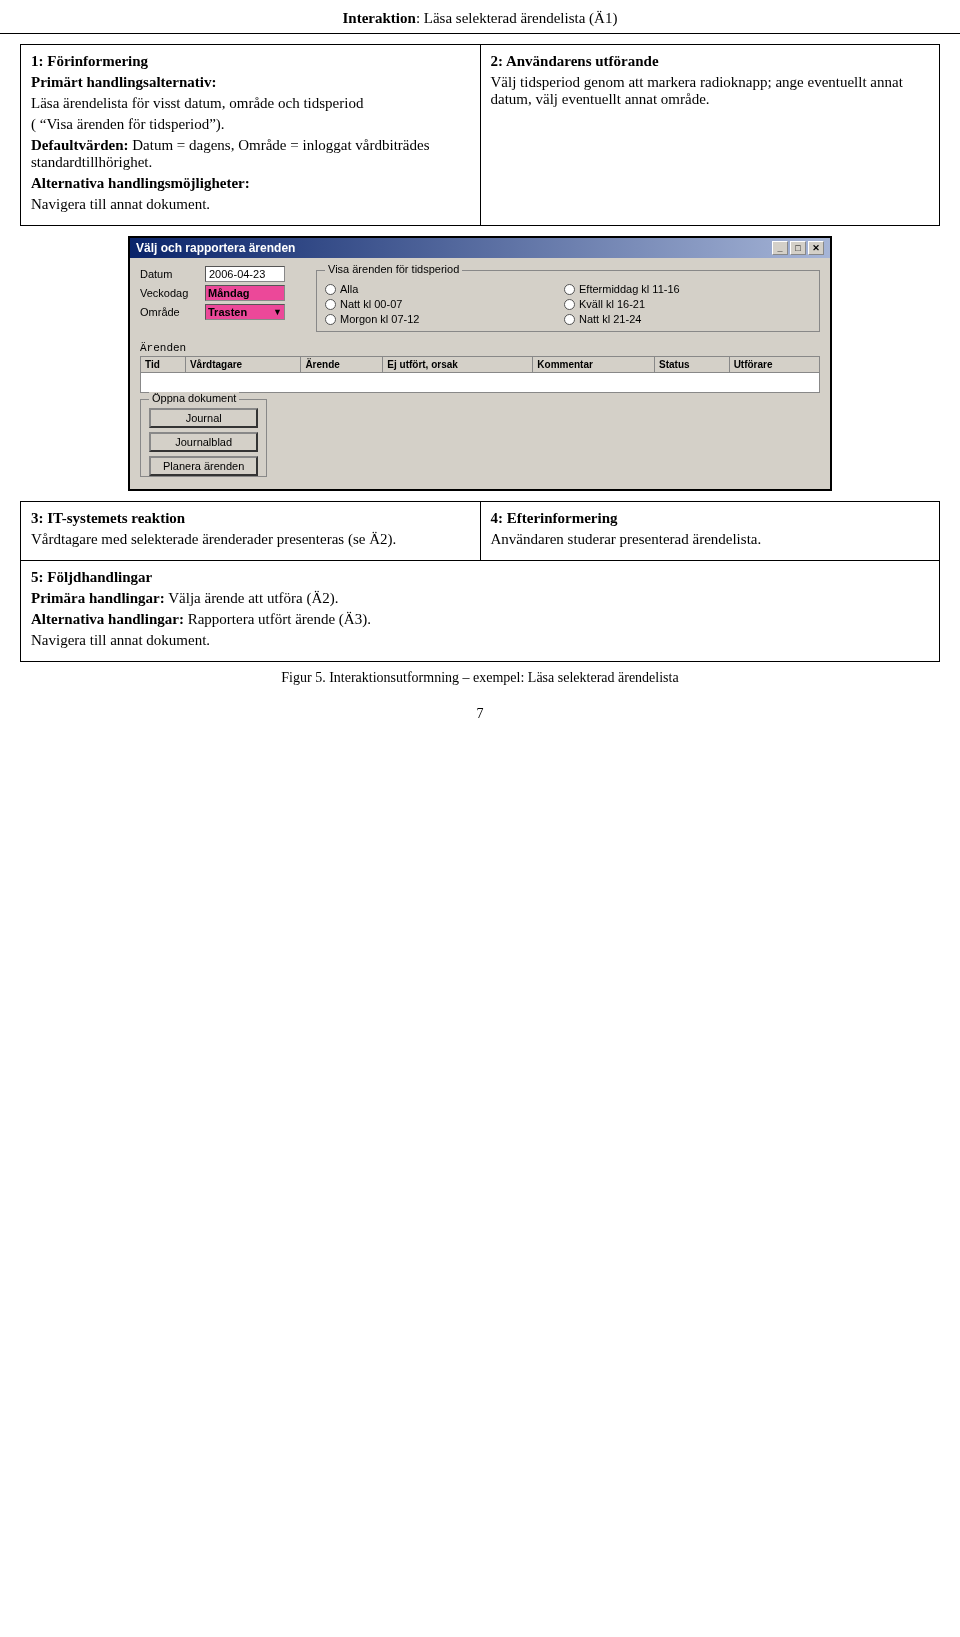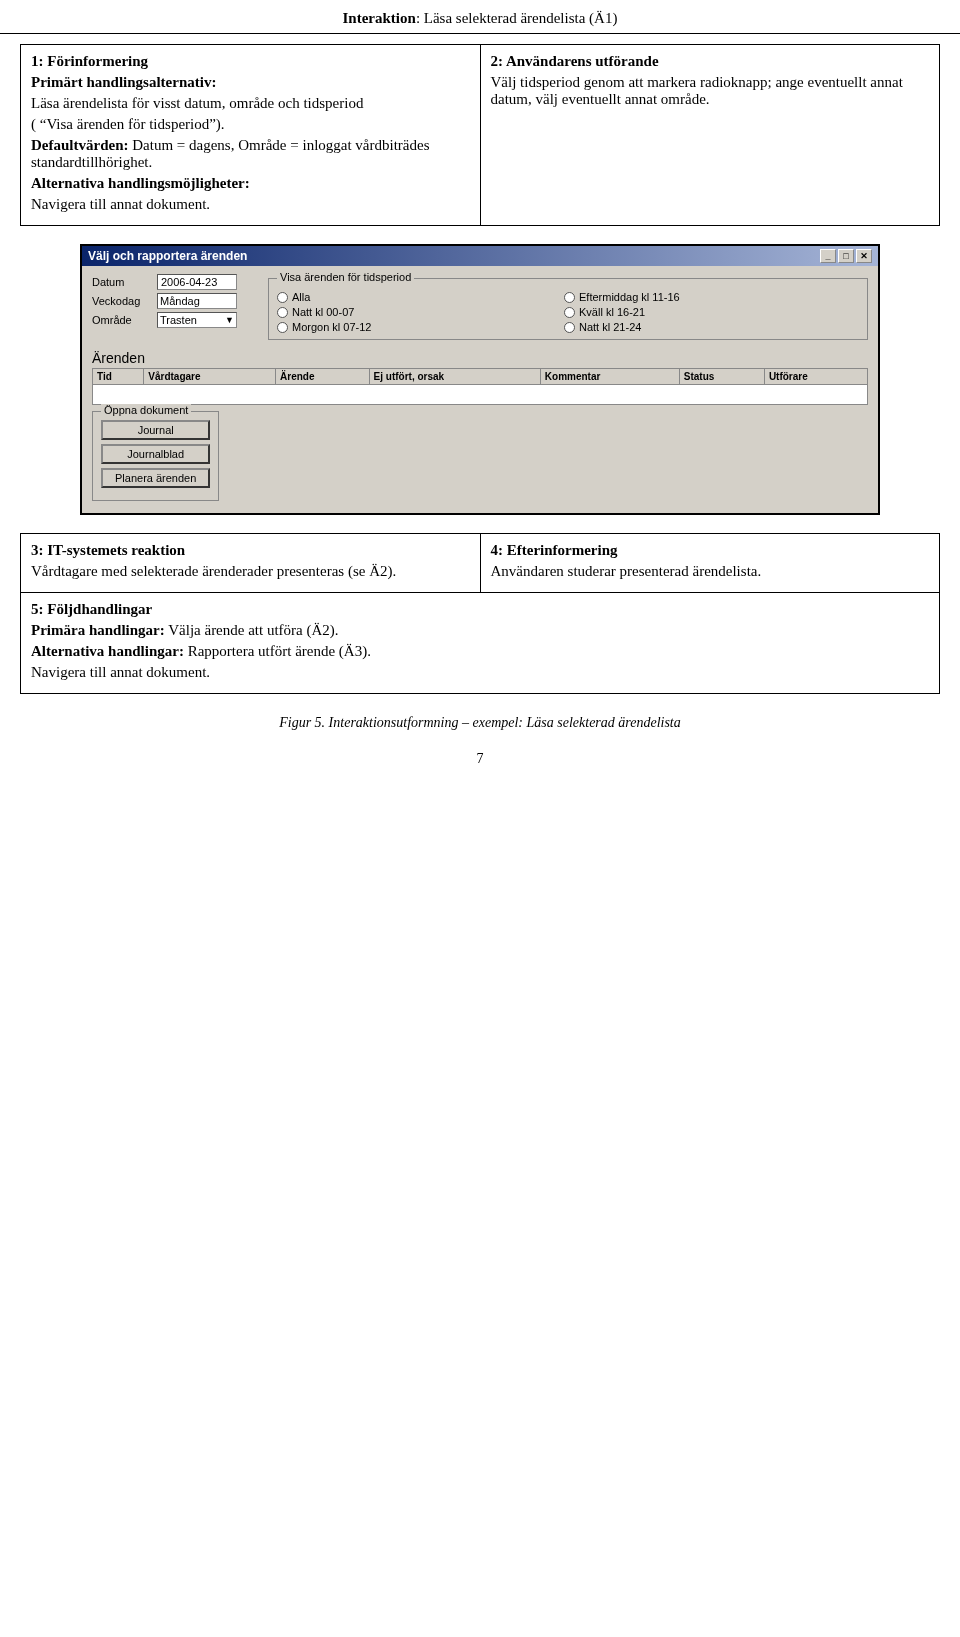--- a/index.html
+++ b/index.html
@@ -47,22 +47,22 @@
 
     .section-heading {
       font-weight: bold;
       display: inline;
     }
 
     
     .win-dialog {
       border: 2px solid #000;
       background: #d4d0c8;
-      margin: 18px auto;
-      width: 800px;
+      margin: 10px auto;
+      width: 704px;
     }
     .win-titlebar {
       background: linear-gradient(to right, #0a246a, #a6b5d7);
       color: #fff;
       font-size: 12px;
       font-weight: bold;
       padding: 3px 6px;
       display: flex;
       justify-content: space-between;
       align-items: center;
@@ -123,30 +123,31 @@
     .form-value {
       background: #fff;
       border: 1px solid #888;
       border-top-color: #555;
       border-left-color: #555;
       padding: 1px 3px;
       font-size: 11px;
       min-width: 80px;
     }
     .form-dropdown {
-      background: #ffffff;
+      background: #ec4899;
       border: 1px solid #888;
       border-top-color: #555;
       border-left-color: #555;
       padding: 1px 2px;
       font-size: 11px;
       min-width: 80px;
       display: flex;
       align-items: center;
       justify-content: space-between;
+      font-weight: bold;
     }
     .dropdown-arrow {
       font-size: 9px;
       color: #000;
     }
 
     
     .radio-grid {
       display: grid;
       grid-template-columns: 1fr 1fr;
@@ -166,22 +167,23 @@
       border: 1px solid #555;
       background: #fff;
       display: inline-block;
     }
 
     
     .arenden-section {
       margin-top: 6px;
     }
     .arenden-label {
-      font-size: 14px;
+      font-size: 11px;
       margin-bottom: 2px;
+      font-family: Liberation Mono, monospace;
     }
     .arenden-table {
       width: 100%;
       border-collapse: collapse;
       border: 1px solid #888;
       background: #fff;
     }
     .arenden-table th {
       background: #d4d0c8;
       border: 1px solid #888;
@@ -193,21 +195,21 @@
     .arenden-table td {
       border: 1px solid #888;
       font-size: 10px;
       padding: 2px 4px;
       height: 16px;
     }
 
     
     .open-doc-groupbox {
       border: 1px solid #888;
-      padding: 8px 8px 12px 8px;
+      padding: 8px 8px 0 8px;
       margin: 6px 0 4px 0;
       background: #d4d0c8;
       position: relative;
       display: inline-block;
     }
     .open-doc-groupbox .groupbox-title {
       background: #d4d0c8;
     }
     .doc-buttons {
       display: flex;
@@ -235,22 +237,21 @@
     .bottom-table td {
       border: 1px solid #000;
       vertical-align: top;
       padding: 8px 10px;
       width: 50%;
     }
 
     
     .figure-caption {
       text-align: center;
-      font-style: italic;
-      margin-top: 21px;
+      margin-top: 8px;
       font-size: 14px;
     }
 
     
     .page-number {
       text-align: center;
       margin-top: 20px;
       font-size: 14px;
     }
 

